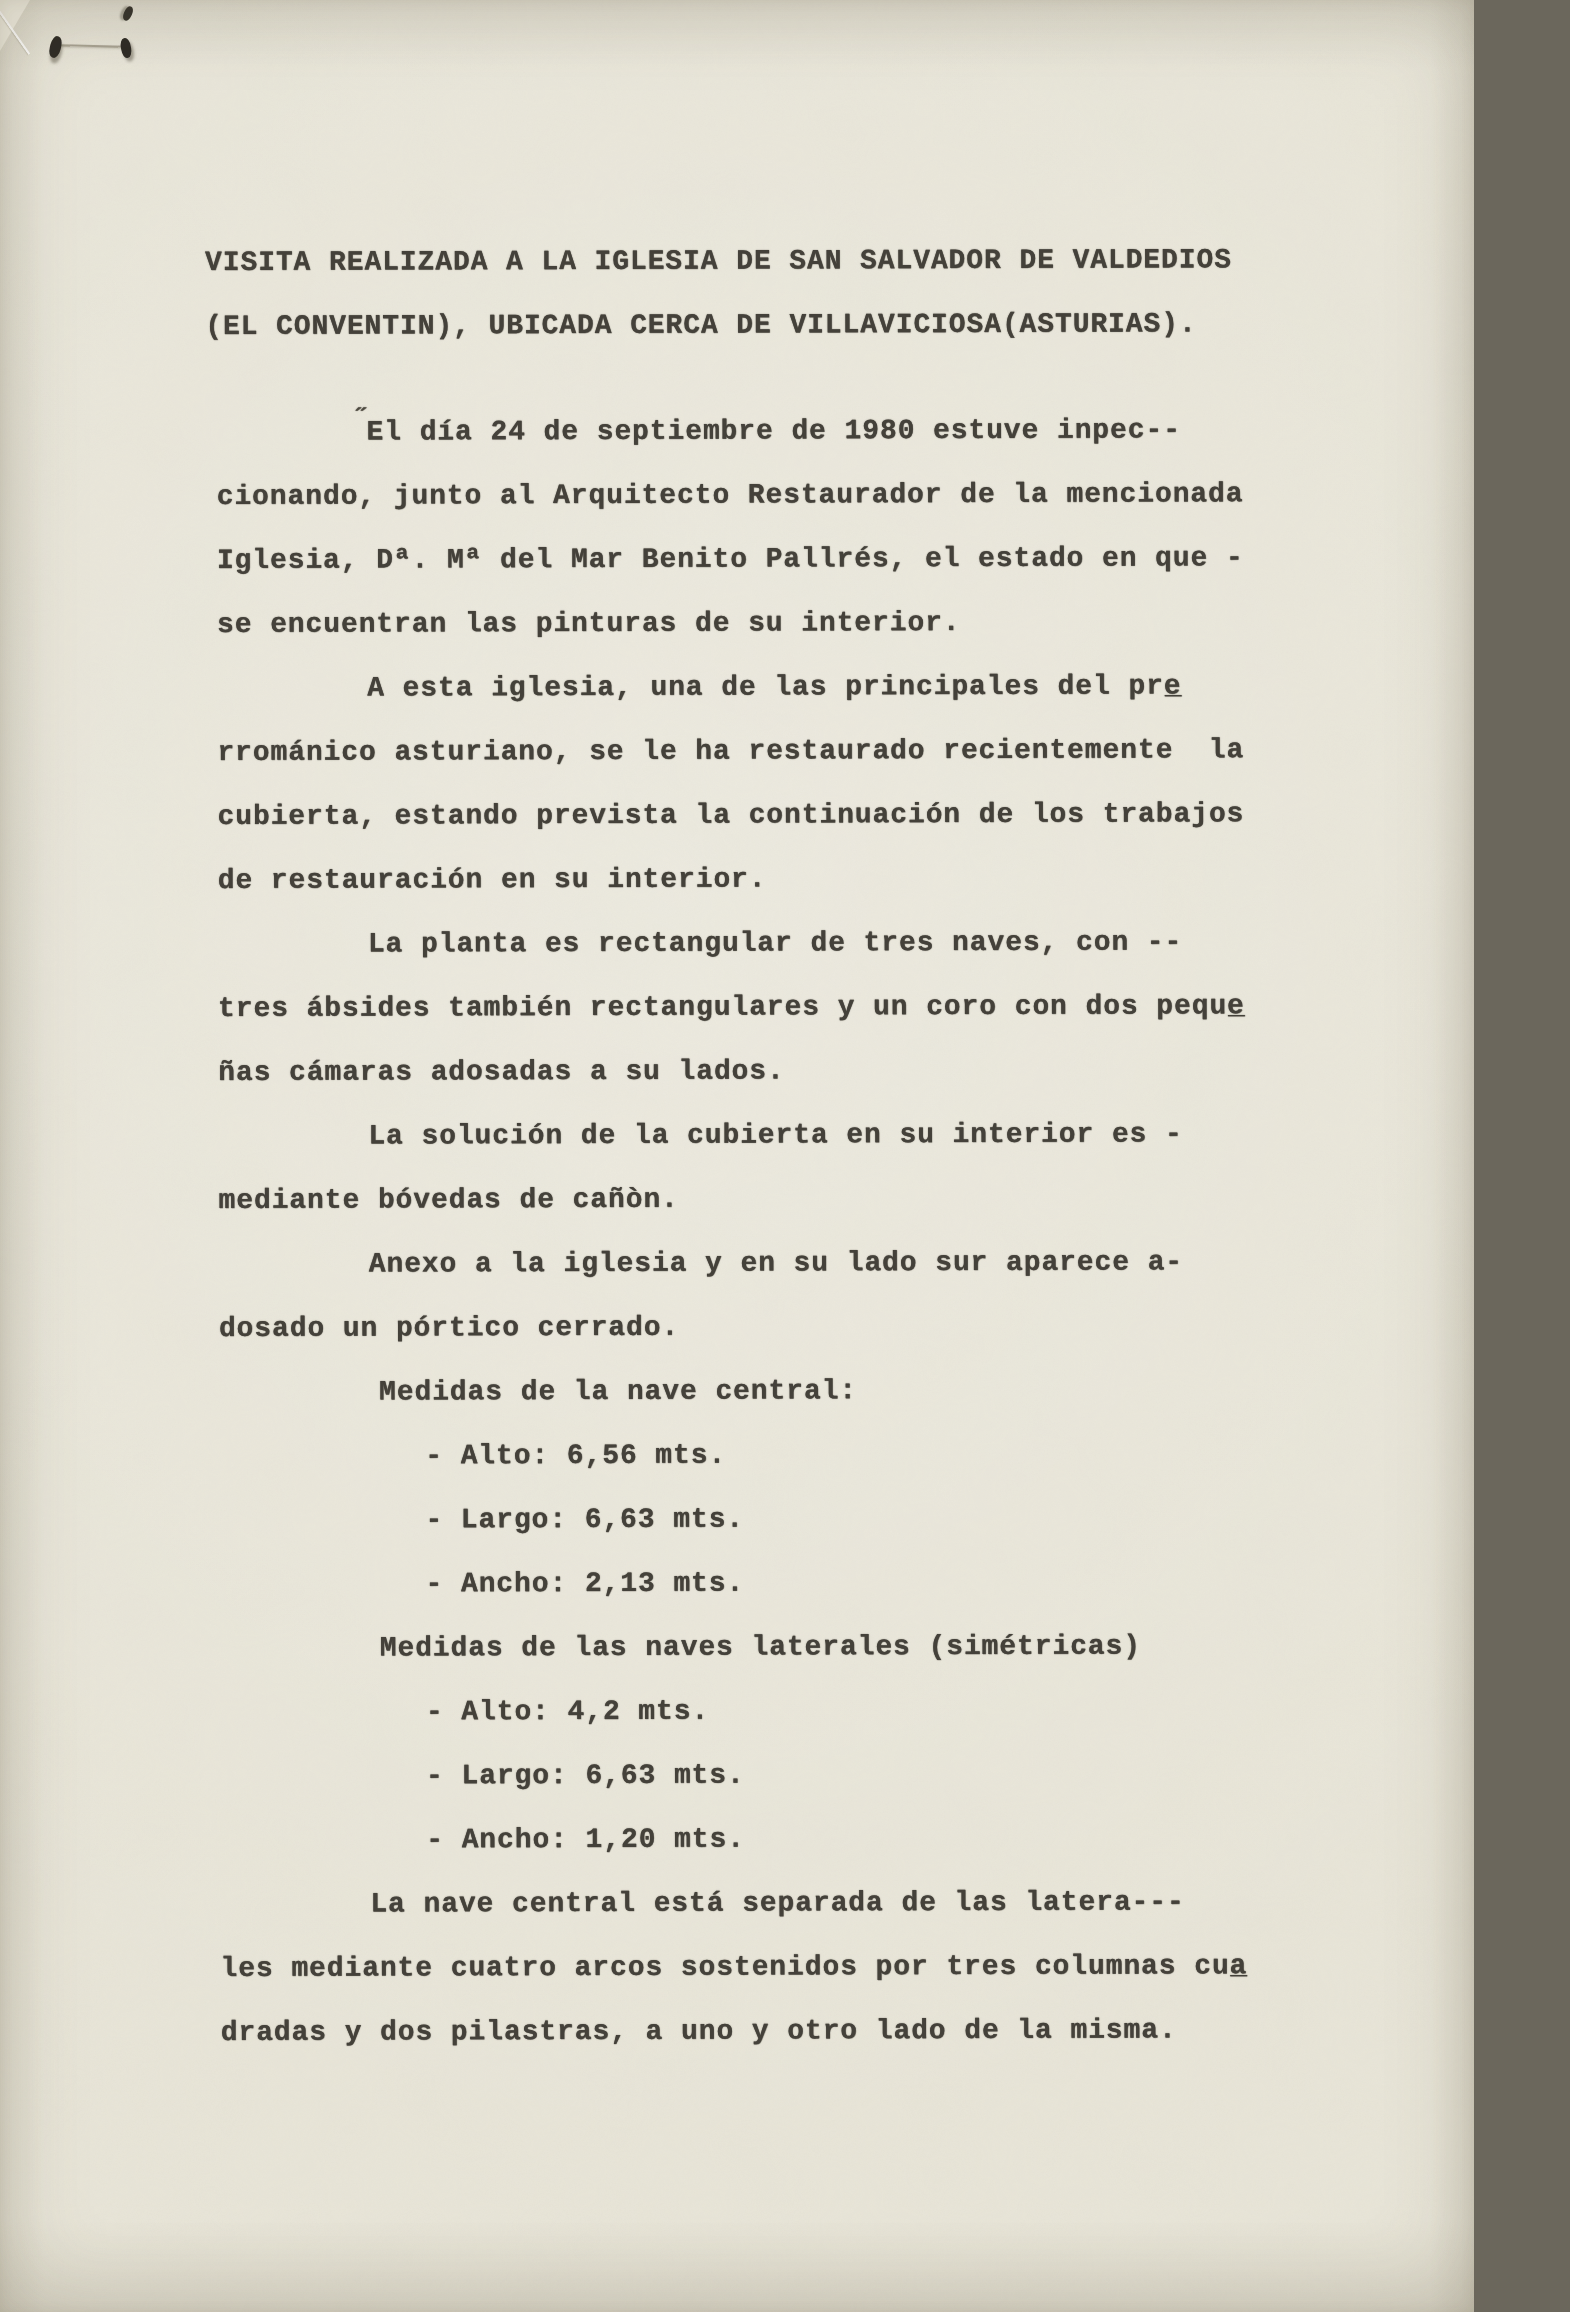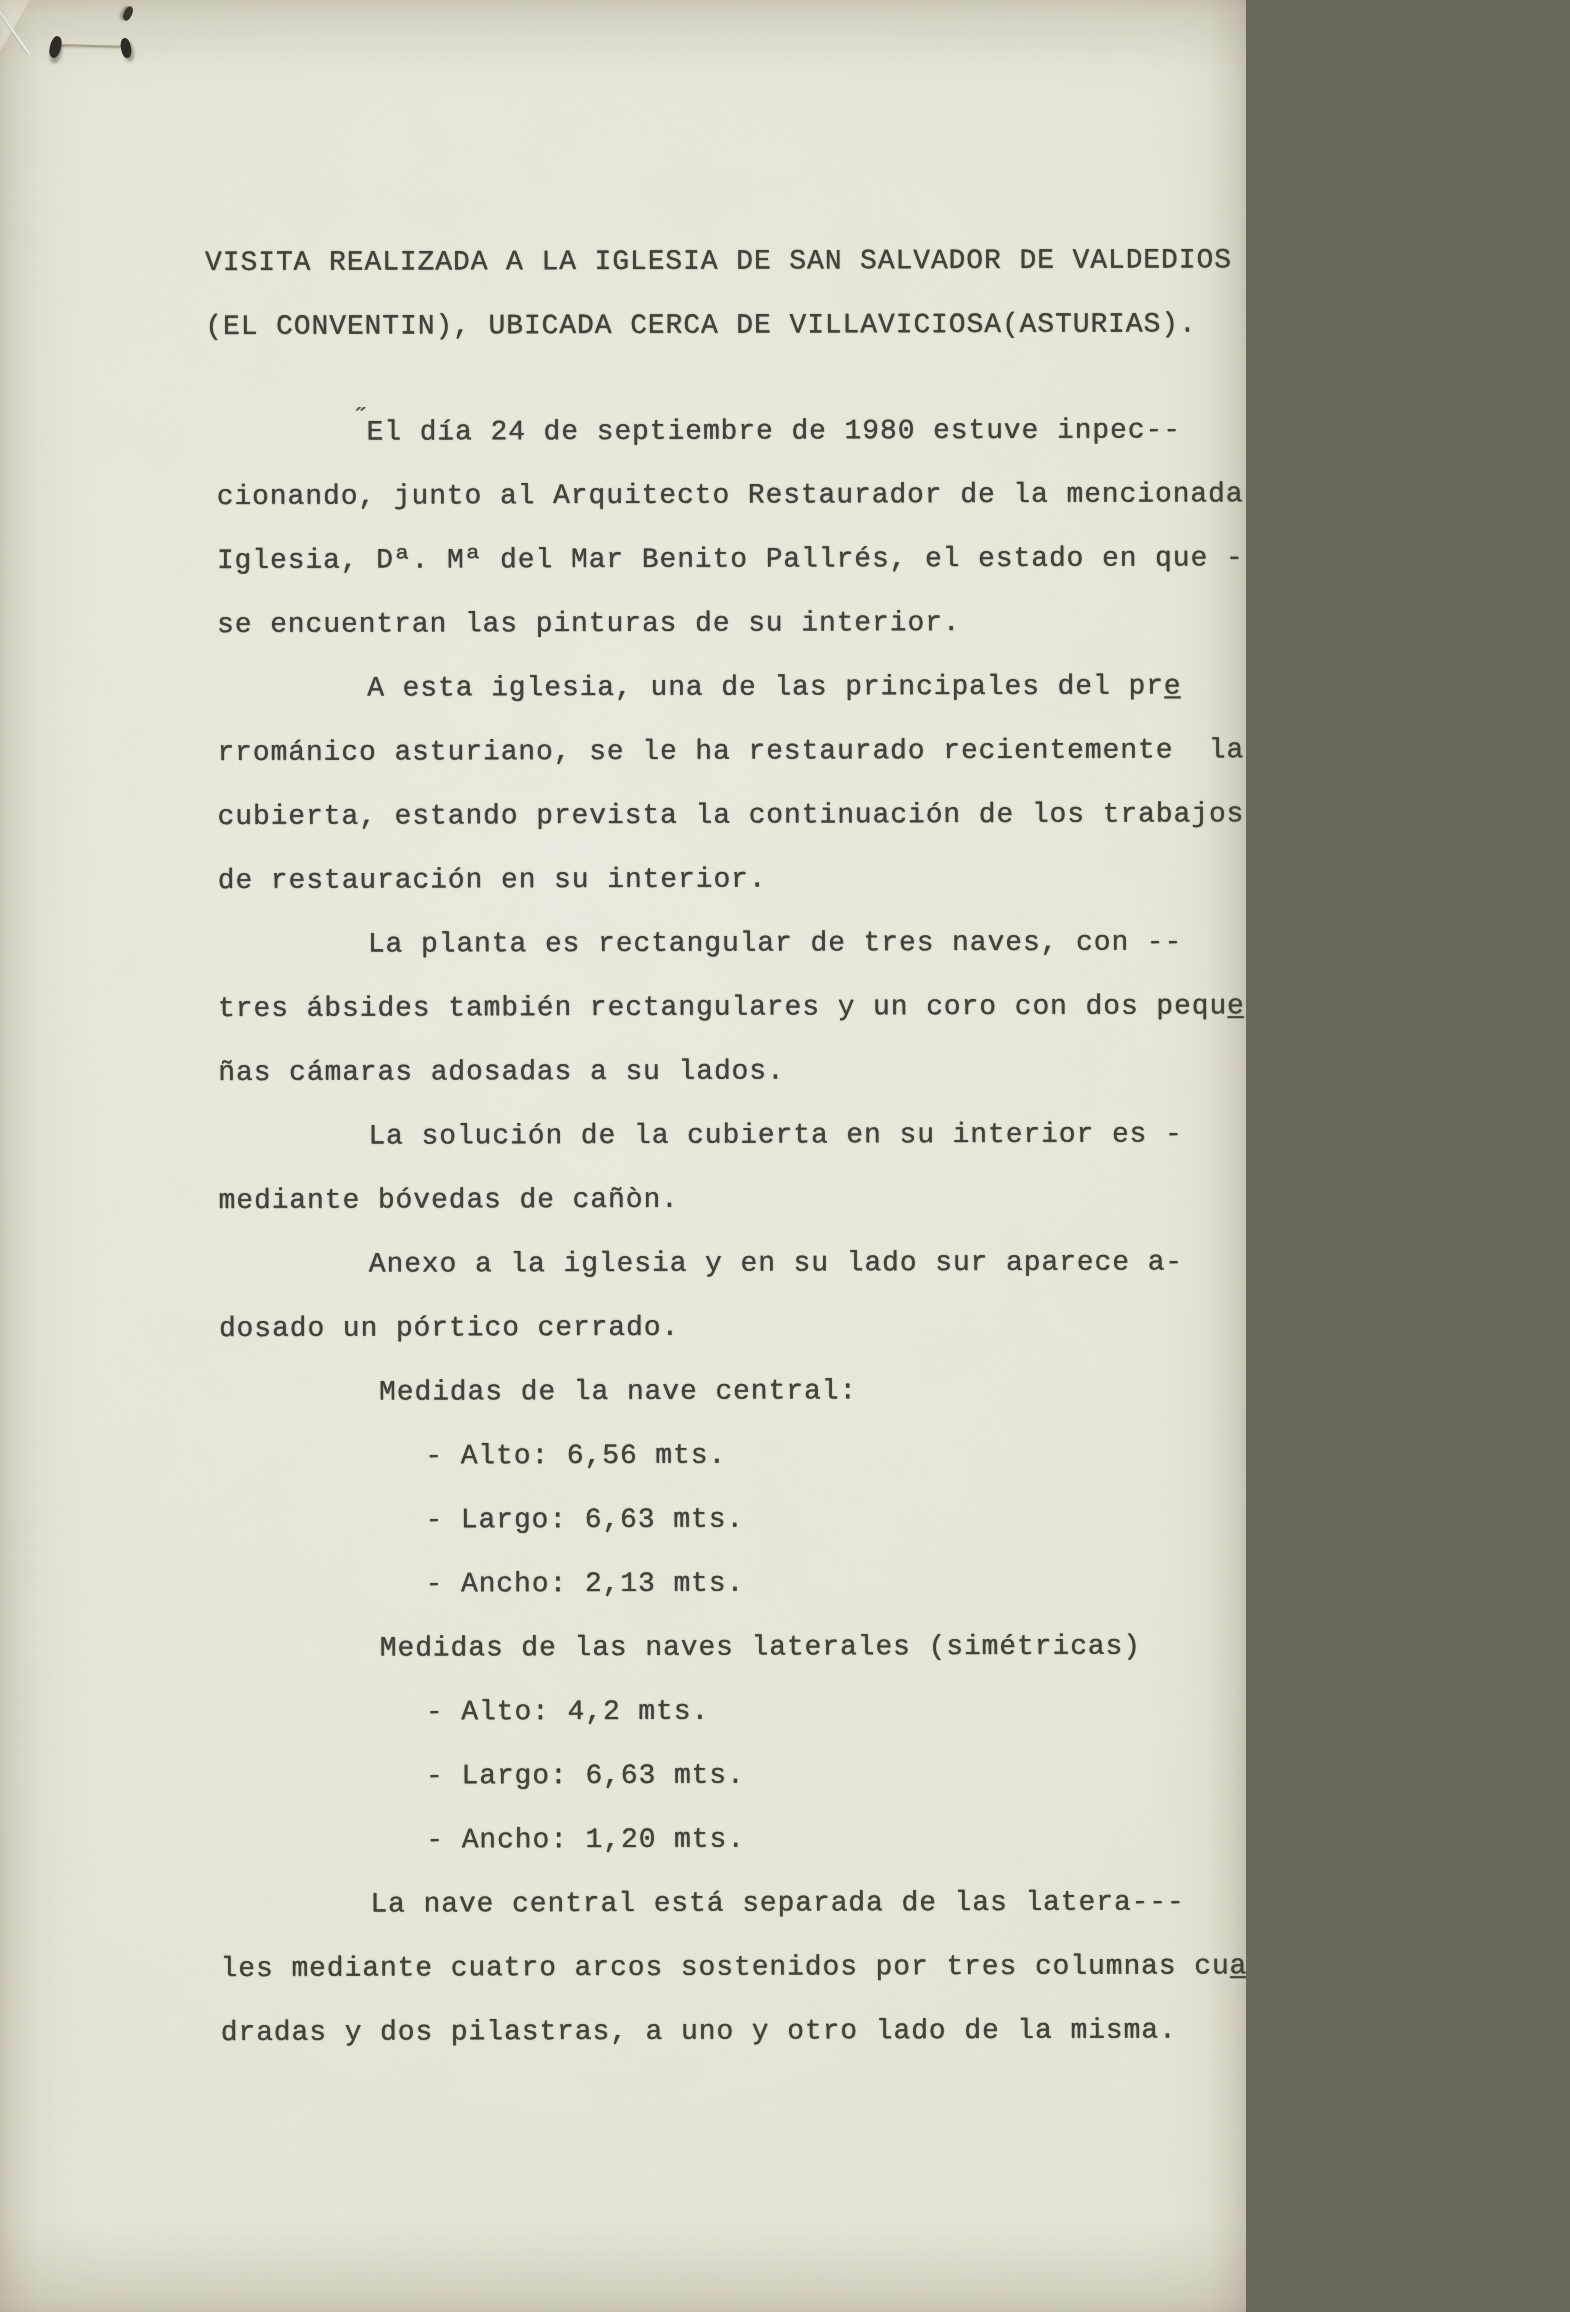--- a/index.html
+++ b/index.html
@@ -3,27 +3,28 @@
 <meta charset="utf-8">
 <style>
   html, body { margin: 0; padding: 0; }
   body {
     width: 1570px; height: 2313px;
     background: #6b675c;
     font-family: "Liberation Mono", "DejaVu Sans Mono", monospace;
   }
   .page {
     position: relative;
-    width: 1246px; height: 2313px;
+    width: 1474px; height: 2313px;
     overflow: hidden;
     background:
       radial-gradient(130% 95% at 46% 38%, rgba(255,255,255,0.20) 0%, rgba(255,255,255,0.0) 60%),
       linear-gradient(90deg, rgba(120,112,88,0.10) 0%, rgba(120,112,88,0.0) 3%, rgba(120,112,88,0.0) 97%, rgba(120,112,88,0.12) 100%),
       linear-gradient(180deg, rgba(120,112,88,0.10) 0%, rgba(120,112,88,0.0) 3%, rgba(120,112,88,0.0) 96%, rgba(120,112,88,0.12) 100%),
       #e8e5d8;
+    font-weight: bold;
   }
   .vignette {
     position: absolute; inset: 0; pointer-events: none;
     box-shadow: inset 0 0 89px rgba(95,88,62,0.22), inset 0 0 14px rgba(95,88,62,0.10);
   }
   .grain { position: absolute; inset: 0; pointer-events: none; opacity: 0.55; }
 
   
   .text-block {
     position: absolute; left: 216px; top: 231px; width: 1267px;

